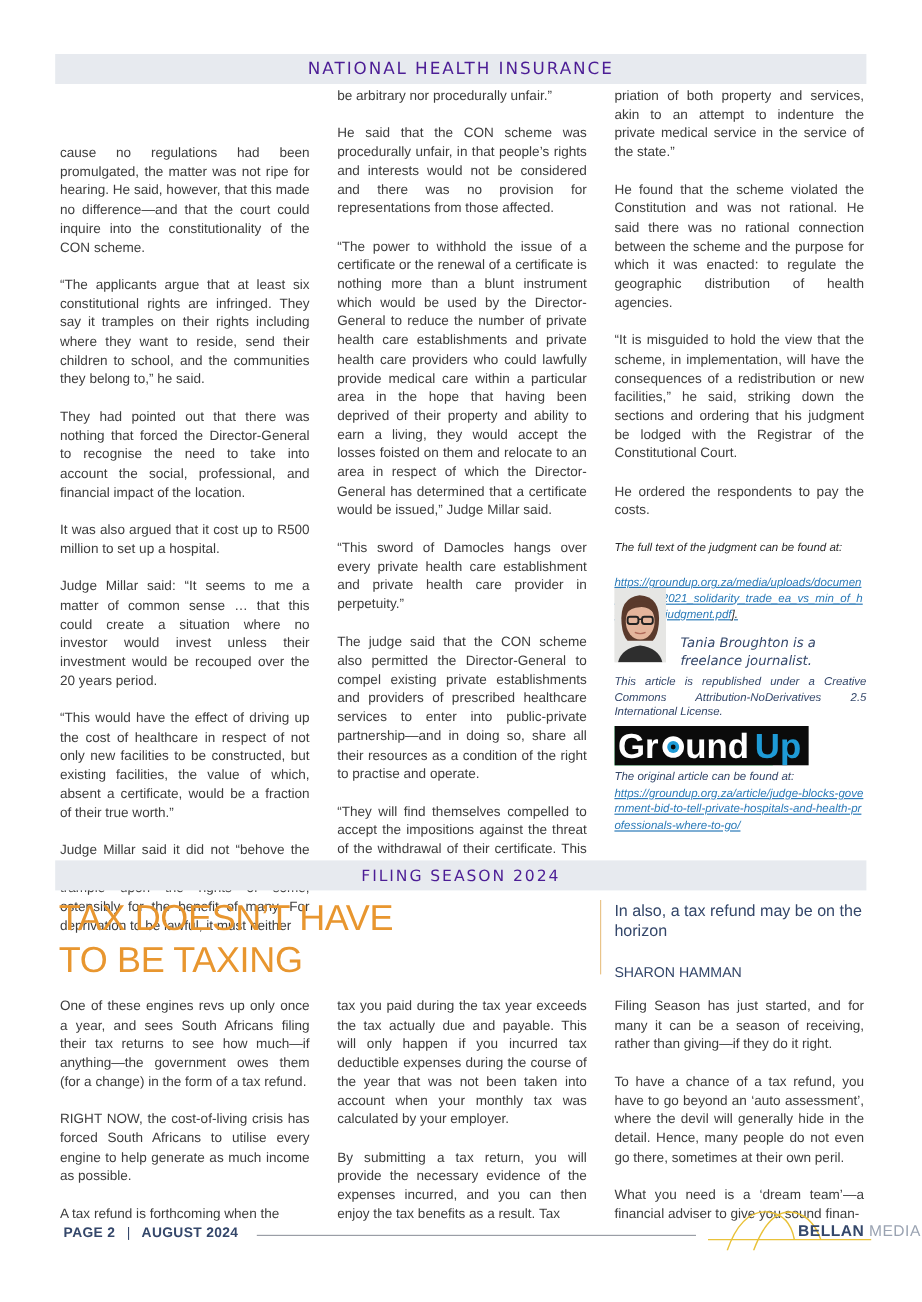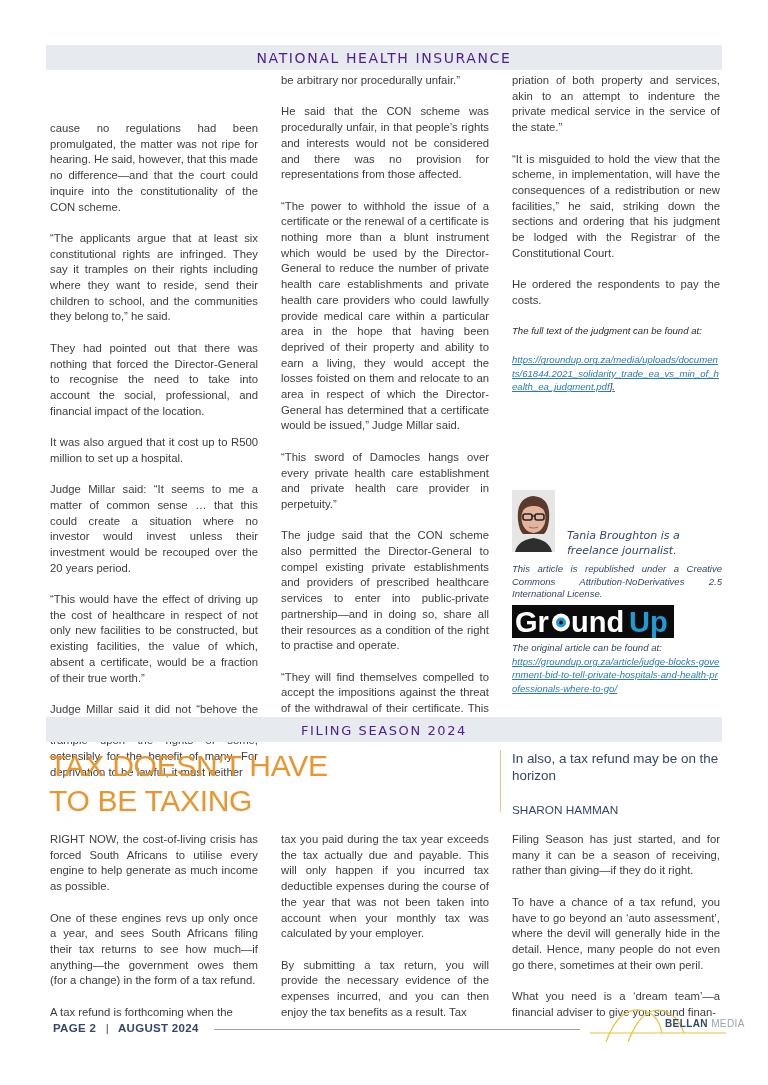--- a/index.html
+++ b/index.html
@@ -24,21 +24,21 @@
   .headline{position:absolute;left:49px;top:748px;font-size:30px;line-height:35px;color:#e8962f;font-family:"Liberation Sans",sans-serif;letter-spacing:-0.3px;}
   .deck{position:absolute;left:500px;top:750px;height:62px;border-left:1.5px solid #e9c48a;padding-left:11px;width:210px;}
   .deck-sub{font-size:13.4px;line-height:17px;color:#34476a;}
   .deck-author{font-size:11.8px;color:#34476a;margin-top:19px;}
   .c4{left:50px;top:832px;}
   .c5{left:281px;top:832px;}
   .c6{left:512px;top:832px;}
   .footer-left{position:absolute;left:53px;top:1022px;font-size:11.5px;font-weight:bold;color:#34476a;letter-spacing:0.3px;}
   .footer-line{position:absolute;left:214px;top:1029px;width:366px;height:1px;background:#9a9ea6;}
   .bellan{position:absolute;left:588px;top:1006px;width:140px;height:36px;}
-  .bellan-text{position:absolute;left:665px;top:1018px;font-size:10px;color:#34476a;letter-spacing:0.4px;}
+  .bellan-text{position:absolute;left:665px;top:1018px;font-size:13px;color:#34476a;letter-spacing:0.4px;}
   .bellan-text b{font-weight:bold;}
   .bellan-text span{color:#9aa3b2;}
 </style>
 </head>
 <body>
 
 <div class="bar bar1">NATIONAL HEALTH INSURANCE</div>
 
 <div class="col c1">
   <p>cause no regulations had been promulgated, the matter was not ripe for hearing.  He said, however, that this made no difference—and that the court could inquire into the constitutionality of the CON scheme.</p>
@@ -54,20 +54,21 @@
   <p>be arbitrary nor procedurally unfair.”</p>
   <p>He said that the CON scheme was procedurally unfair, in that people’s rights and interests would not be considered and there was no provision for representations from those affected.</p>
   <p>“The power to withhold the issue of a certificate or the renewal of a certificate is nothing more than a blunt instrument which would be used by the Director-General to reduce the number of private health care establishments and private health care providers who could lawfully provide medical care within a particular area in the hope that having been deprived of their property and ability to earn a living, they would accept the losses foisted on them and relocate to an area in respect of which the Director-General has determined that a certificate would be issued,” Judge Millar said.</p>
   <p>“This sword of Damocles hangs over every private health care establishment and private health care provider in perpetuity.”</p>
   <p>The judge said that the CON scheme also permitted the Director-General to compel existing private establishments and providers of prescribed healthcare services to enter into public-private partnership—and in doing so, share all their resources as a condition of the right to practise and operate.</p>
   <p>“They will find themselves compelled to accept the impositions against the threat of the withdrawal of their certificate.  This is by all accounts an expro-</p>
 </div>
 
 <div class="col c3">
   <p>priation of both property and services, akin to an attempt to indenture the private medical service in the service of the state.”</p>
+  <p>He found that the scheme violated the Constitution and was not rational.  He said there was no rational connection between the scheme and the purpose for which it was enacted: to regulate the geographic distribution of health agencies.</p>
   <p>“It is misguided to hold the view that the scheme, in implementation, will have the consequences of a redistribution or new facilities,” he said, striking down the sections and ordering that his judgment be lodged with the Registrar of the Constitutional Court.</p>
   <p>He ordered the respondents to pay the costs.</p>
   <div>
     <p class="note">The full text of the judgment can be found at:</p>
     <a class="link"><span>https://groundup.org.za/media/uploads/documents/61844.2021_solidarity_trade_ea_vs_min_of_health_ea_judgment.pdf</span><span style="color:#2b2b2b;text-decoration:none;">].</span></a>
   </div>
 </div>
 
 <div class="author">
   <div class="photo">
@@ -111,22 +112,22 @@
   <div>TAX DOESN’T HAVE</div>
   <div>TO BE TAXING</div>
 </div>
 
 <div class="deck">
   <div class="deck-sub">In also, a tax refund may be on the horizon</div>
   <div class="deck-author">SHARON HAMMAN</div>
 </div>
 
 <div class="col c4">
+  <p>One of these engines revs up only once a year, and sees South Africans filing their tax returns to see how much—if anything—the government owes them (for a change) in the form of a tax refund.</p>
   <p>RIGHT NOW, the cost-of-living crisis has forced South Africans to utilise every engine to help generate as much income as possible.</p>
-  <p>One of these engines revs up only once a year, and sees South Africans filing their tax returns to see how much—if anything—the government owes them (for a change) in the form of a tax refund.</p>
   <p>A tax refund is forthcoming when the</p>
 </div>
 
 <div class="col c5">
   <p>tax you paid during the tax year exceeds the tax actually due and payable.  This will only happen if you incurred tax deductible expenses during the course of the year that was not been taken into account when your monthly tax was calculated by your employer.</p>
   <p>By submitting a tax return, you will provide the necessary evidence of the expenses incurred, and you can then enjoy the tax benefits as a result.  Tax</p>
 </div>
 
 <div class="col c6">
   <p>Filing Season has just started, and for many it can be a season of receiving, rather than giving—if they do it right.</p>

